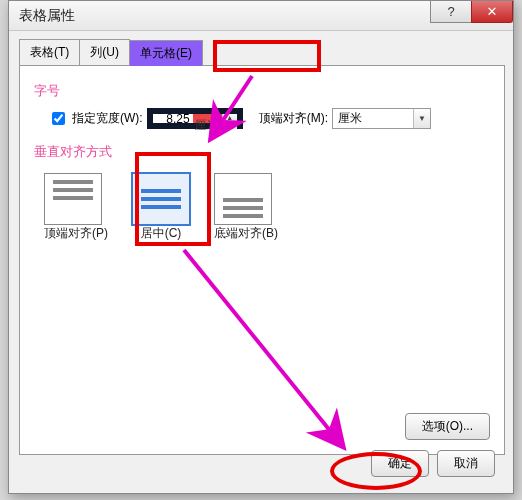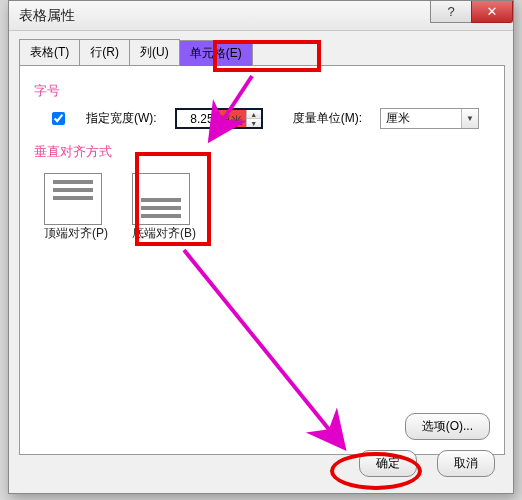--- a/index.html
+++ b/index.html
@@ -85,25 +85,25 @@
     height: 390px;
     position: relative;
     top: 0;
     padding: 10px 14px;
   }
   .section-label {
     font-size: 13px;
     color: #ec4899;
     margin: 6px 0 8px 0;
   }
-  .row { display: flex; align-items: center; gap: 18px; margin: 6px 0 10px 14px; }
+  .row { display: flex; align-items: center; gap: 4px; margin: 6px 0 10px 14px; }
   input[type="checkbox"] { width: 13px; height: 13px; }
   .spinner {
     display: inline-flex;
-    border: 2px solid #0f172a;
+    border: 6px solid #0f172a;
     height: 21px;
     background: #ef4444;
   }
   .spinner input {
     border: none;
     width: 40px;
     text-align: right;
     padding-right: 3px;
     font-size: 12px;
   }
@@ -170,30 +170,30 @@
     background: #e8f0fb;
   }
   .align-box.selected .ln { background: #3a7ad9; }
   .align-label { font-size: 12px; color: #222; }
   .btn {
     display: inline-block;
     border: 1px solid #8a8a8a;
     background: linear-gradient(#fdfdfd, #e3e3e3);
     padding: 4px 16px;
     font-size: 12px;
-    border-radius: 10px;
+    border-radius: 4px;
     cursor: pointer;
   }
   .options-btn { position: absolute; right: 14px; bottom: 14px; }
   .footer {
     position: absolute;
     right: 10px;
     bottom: 8px;
     display: flex;
-    gap: 20px;
+    gap: 8px;
   }
   .annot-box {
     position: absolute;
     border: 4px solid #e60000;
     pointer-events: none;
     z-index: 100;
   }
   .annot-ellipse {
     position: absolute;
     border: 4px solid #e60000;
@@ -221,57 +221,64 @@
       <div class="winbtn close">
         <span>✕</span>
       </div>
     </div>
   </div>
 
   <div class="content">
 
     <div class="tabs">
       <div class="tab"><span>表格(T)</span></div>
-      <div class="tab"><span>行(R)</span></div>
       <div class="tab"><span>列(U)</span></div>
       <div class="tab active"><span>单元格(E)</span></div>
     </div>
 
     <div class="panel">
 
       <div class="section-label">字号</div>
 
       <div class="row">
         <input type="checkbox" checked="" style="">
         <span>指定宽度(W):</span>
         <div class="spinner">
           <input value="8.25" style="">
           <span class="unit">厘米</span>
           <div class="arrows">
             <div class="arrow">▲</div>
             <div class="arrow">▼</div>
           </div>
         </div>
-        <span style="margin-left:12px">度量单位(M):</span>
+        <span style="margin-left:12px">顶端对齐(M):</span>
         <div class="select">
           <span class="val">厘米</span>
           <div class="dd">▼</div>
         </div>
       </div>
 
       <div class="section-label" style="margin-top:14px">垂直对齐方式</div>
 
       <div class="align-group">
         <div class="align-item">
           <div class="align-box">
             <div class="ln"></div>
               <div class="ln"></div>
               <div class="ln"></div>
           </div>
           <div class="align-label">顶端对齐(P)</div>
+        </div>
+        <div class="align-item">
+          <div class="align-box center selected">
+            <div class="ln"></div>
+              <div class="ln"></div>
+              <div class="ln"></div>
+          </div>
+          <div class="align-label">居中(C)</div>
         </div>
         <div class="align-item">
           <div class="align-box bottom">
             <div class="ln"></div>
               <div class="ln"></div>
               <div class="ln"></div>
           </div>
           <div class="align-label">底端对齐(B)</div>
         </div>
       </div>

